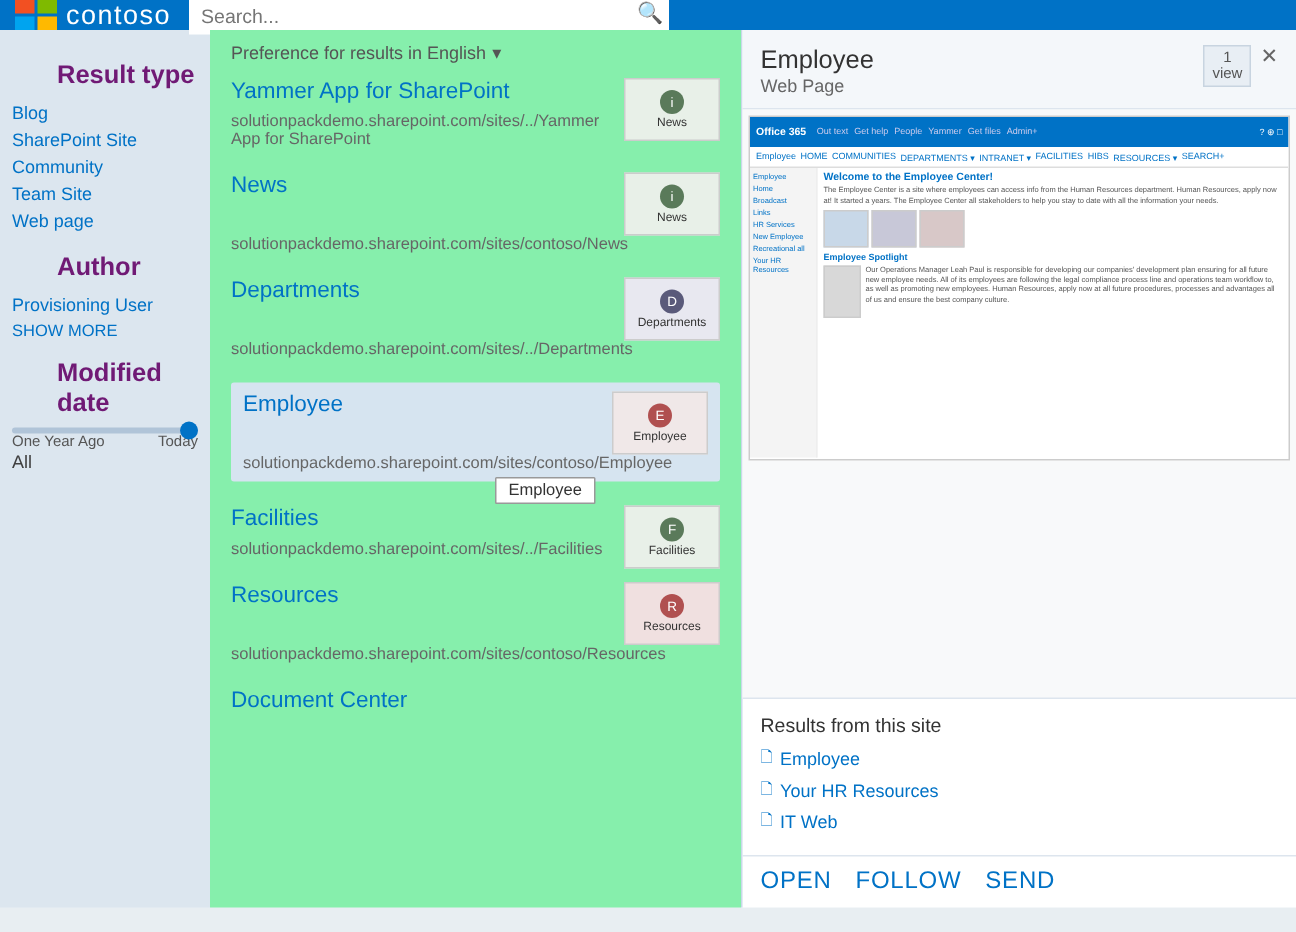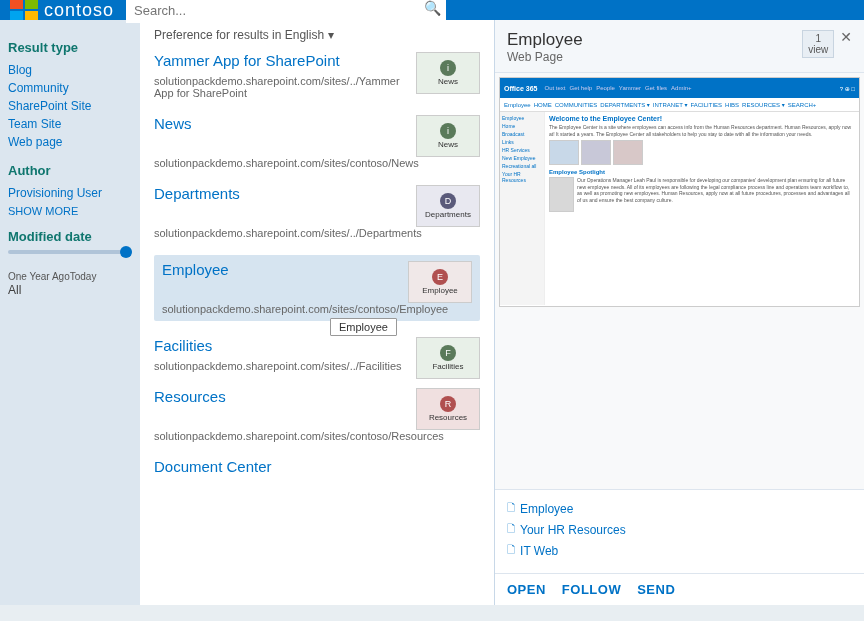--- a/index.html
+++ b/index.html
@@ -12,31 +12,31 @@
     .logo-text { color: white; font-size: 18px; font-weight: 300; letter-spacing: 1px; }
     .search-box { flex: 1; max-width: 320px; position: relative; }
     .search-box input { width: 100%; height: 26px; border: none; padding: 0 30px 0 8px; font-size: 13px; outline: none; }
     .search-icon-btn { position: absolute; right: 4px; top: 3px; background: none; border: none; cursor: pointer; color: #555; font-size: 14px; }
 
     
     .main { display: flex; height: calc(621px - 36px); }
 
     
     .sidebar { width: 140px; padding: 10px 8px; background: #dce6ef; flex-shrink: 0; }
-    .sidebar-section-title { font-size: 13px; font-weight: 600; color: #0f766e; margin-bottom: 6px; margin-top: 10px; }
+    .sidebar-section-title { font-size: 17px; font-weight: 600; color: #701a75; margin-bottom: 6px; margin-top: 10px; margin-left: 30px; }
     .sidebar-item { font-size: 12px; color: #0072c6; padding: 2px 0; cursor: pointer; display: block; }
     .sidebar-show-more { font-size: 11px; color: #0072c6; cursor: pointer; margin-top: 3px; }
     .date-slider-area { margin-top: 6px; }
-    .date-labels { display: flex; justify-content: flex-start; font-size: 10px; color: #555; margin-top: 17px; }
+    .date-labels { display: flex; justify-content: space-between; font-size: 10px; color: #555; margin-top: 0; }
     .slider-track { width: 100%; height: 4px; background: #b0c4d8; border-radius: 2px; margin-top: 6px; position: relative; }
     .slider-thumb { position: absolute; right: 0; top: -4px; width: 12px; height: 12px; background: #0072c6; border-radius: 50%; }
     .sidebar-all { font-size: 12px; color: #404040; cursor: pointer; margin-top: 8px; }
 
     
-    .content { flex: 1; padding: 8px 14px; overflow-y: auto; background: #ffffff; position: relative; }
+    .content { flex: 1; padding: 8px 14px; overflow-y: auto; background: #86efac; position: relative; }
     .pref-bar { font-size: 12px; color: #555; margin-bottom: 10px; display: flex; align-items: center; gap: 4px; }
     .pref-bar span { color: #555; }
     .pref-dropdown { color: #0072c6; cursor: pointer; font-size: 12px; }
 
     
     .result-item { margin-bottom: 16px; }
     .result-item.highlighted { background: #d6e4f0; padding: 6px 8px; border-radius: 2px; }
     .result-title { font-size: 15px; color: #0072c6; cursor: pointer; font-weight: 400; }
     .result-url { font-size: 11px; color: #666; margin-top: 6px; }
 
@@ -82,21 +82,21 @@
 
     
     .results-from-site { padding: 10px 12px; border-bottom: 1px solid #dde5ee; }
     .rfs-title { font-size: 13px; font-weight: 400; color: #333; margin-bottom: 6px; }
     .rfs-item { display: flex; align-items: center; gap: 5px; margin-bottom: 4px; }
     .rfs-icon { font-size: 10px; color: #0072c6; }
     .rfs-link { font-size: 12px; color: #0072c6; cursor: pointer; }
 
     
     .preview-footer { padding: 8px 12px; display: flex; gap: 16px; align-items: center; }
-    .preview-footer-btn { background: none; border: none; font-size: 13px; color: #0072c6; cursor: pointer; font-weight: 700; text-transform: uppercase; letter-spacing: 0.5px; }
+    .preview-footer-btn { background: none; border: none; font-size: 16px; color: #0072c6; cursor: pointer; font-weight: 400; text-transform: uppercase; letter-spacing: 0.5px; }
 
     
     .thumb-container { float: right; margin-left: 8px; }
     .thumb-box { width: 64px; height: 42px; border: 1px solid #ccc; display: flex; flex-direction: column; align-items: center; justify-content: center; font-size: 8px; gap: 1px; }
     .thumb-icon-circle { width: 16px; height: 16px; border-radius: 50%; display: flex; align-items: center; justify-content: center; font-size: 9px; color: white; }
     .thumb-label { font-size: 8px; }
   </style>
 </head>
 <body>
 
@@ -115,22 +115,22 @@
     <input type="text" placeholder="Search..." style="">
     <button class="search-icon-btn">🔍</button>
   </div>
 </div>
 
 <div class="main">
 
   <div class="sidebar">
     <div class="sidebar-section-title">Result type</div>
     <a class="sidebar-item">Blog</a>
+    <a class="sidebar-item">SharePoint Site</a>
     <a class="sidebar-item">Community</a>
-    <a class="sidebar-item">SharePoint Site</a>
     <a class="sidebar-item">Team Site</a>
     <a class="sidebar-item">Web page</a>
 
     <div class="sidebar-section-title" style="margin-top:12px">Author</div>
     <a class="sidebar-item">Provisioning User</a>
     <div class="sidebar-show-more">SHOW MORE</div>
 
     <div class="sidebar-section-title" style="margin-top:12px">Modified date</div>
     <div class="date-slider-area">
       <div class="slider-track">
@@ -291,20 +291,21 @@
             <div class="sf-spotlight-content">
               <div class="sf-spotlight-photo"></div>
               <div class="sf-spotlight-text">Our Operations Manager Leah Paul is responsible for developing our companies' development plan ensuring for all future new employee needs. All of its employees are following the legal compliance process line and operations team workflow to, as well as promoting new employees. Human Resources, apply now at all future procedures, processes and advantages all of us and ensure the best company culture.</div>
             </div>
           </div>
         </div>
       </div>
     </div>
 
     <div class="results-from-site">
+      <div class="rfs-title">Results from this site</div>
       <div class="rfs-item">
         <span class="rfs-icon">🗋</span>
         <a class="rfs-link">Employee</a>
       </div>
       <div class="rfs-item">
         <span class="rfs-icon">🗋</span>
         <a class="rfs-link">Your HR Resources</a>
       </div>
       <div class="rfs-item">
         <span class="rfs-icon">🗋</span>

